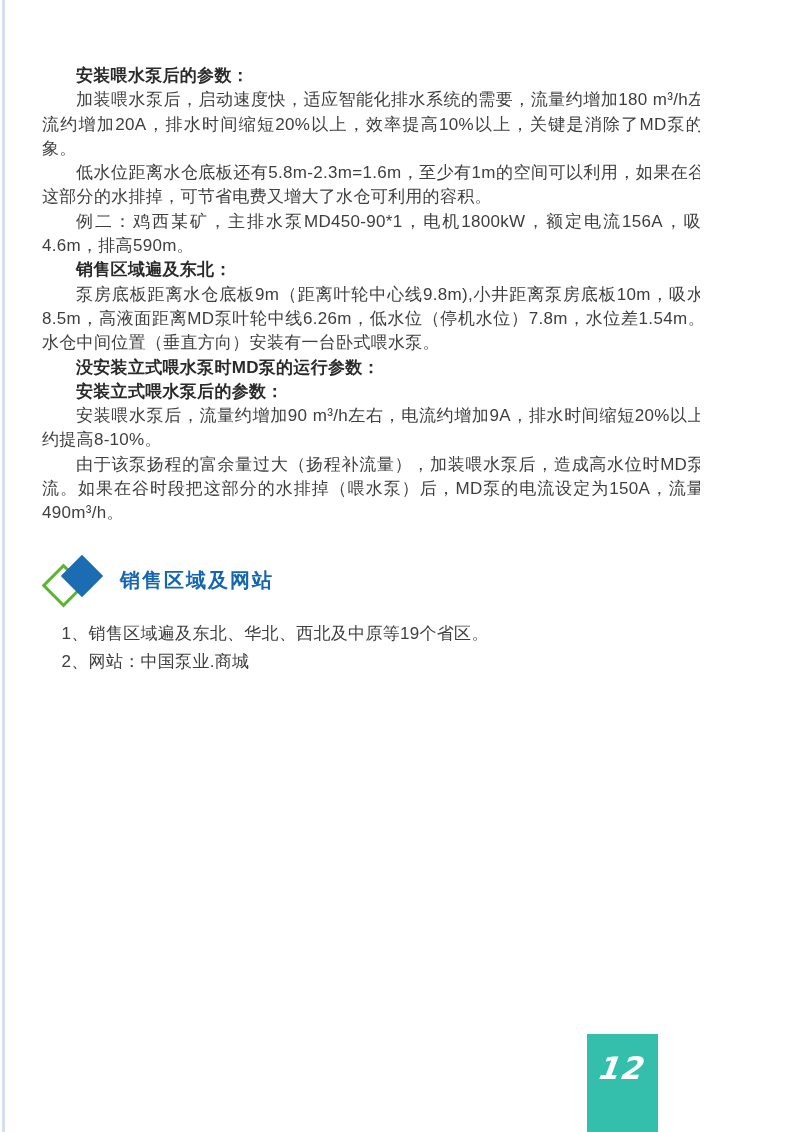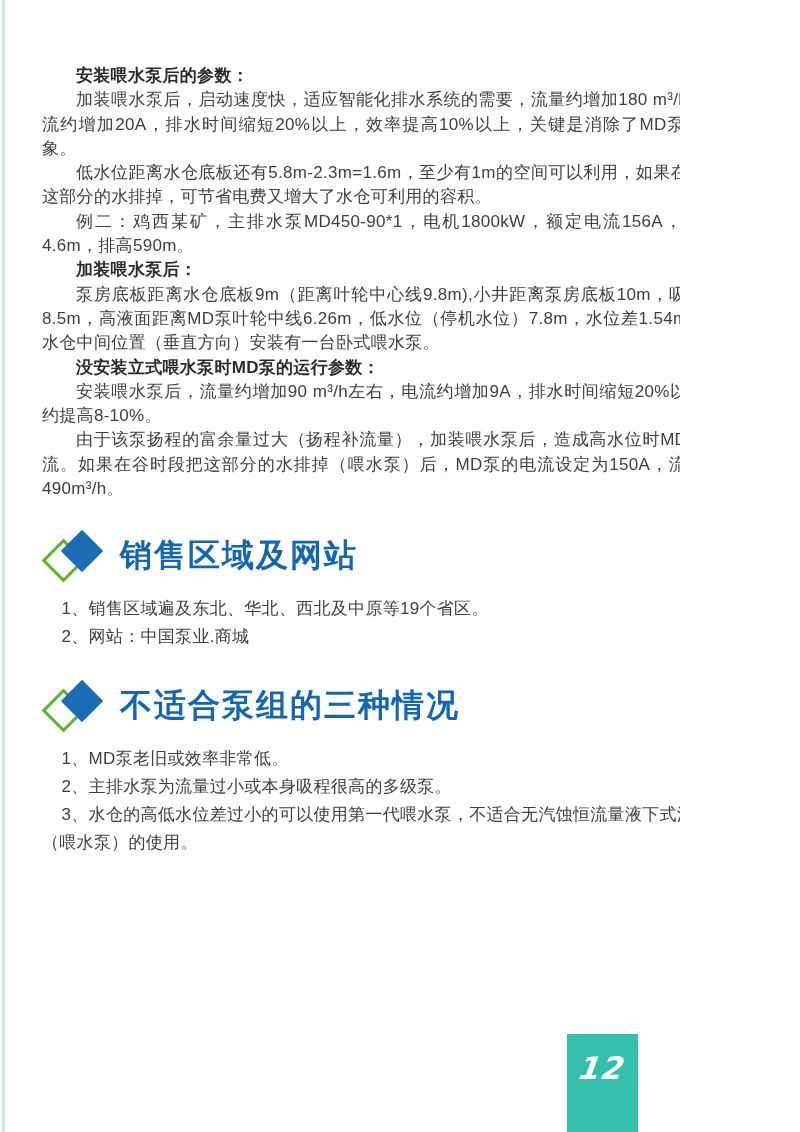--- a/index.html
+++ b/index.html
@@ -3,20 +3,21 @@
 <meta charset="utf-8">
 <style>
   html, body { margin: 0; padding: 0; background: #ffffff; }
   .page {
     position: relative;
     width: 680px;
     height: 1132px;
     background: #ffffff;
     overflow: hidden;
     font-family: "Liberation Sans", "DejaVu Sans", sans-serif;
+    padding-left: 20px;
   }
   .edge-line {
     position: absolute;
     left: 2px; top: 0;
     width: 3px; height: 100%;
     background: var(--edge-line, #d7e0f2);
   }
   .content {
     position: absolute;
     left: 42px; top: 64px;
@@ -58,21 +59,21 @@
   }
   .d-blue {
     position: absolute;
     left: 25px; top: 8px;
     width: 30px; height: 30px;
     background: var(--diamond-blue, #1b6cb3);
     transform: rotate(45deg);
   }
   .section-title {
     margin: 0 0 0 14px;
-    font-size: 32px;
+    font-size: 20px;
     font-weight: bold;
     color: var(--accent-blue, #1566b0);
     letter-spacing: 2px;
   }
   .section-items { margin-top: 10px; }
   .list-item {
     font-size: 17px;
     line-height: 28px;
     text-indent: 1.15em;
     letter-spacing: 0.3px;
@@ -101,53 +102,40 @@
 
 <div class="page">
   <div class="edge-line"></div>
 
   <div class="content">
     <div id="body-paragraphs">
         <p class="para bold">安装喂水泵后的参数：</p>
         <p class="para">加装喂水泵后，启动速度快，适应智能化排水系统的需要，流量约增加180 m³/h左右，电流约增加20A，排水时间缩短20%以上，效率提高10%以上，关键是消除了MD泵的汽蚀现象。</p>
         <p class="para">低水位距离水仓底板还有5.8m-2.3m=1.6m，至少有1m的空间可以利用，如果在谷时段把这部分的水排掉，可节省电费又增大了水仓可利用的容积。</p>
         <p class="para">例二：鸡西某矿，主排水泵MD450-90*1，电机1800kW，额定电流156A，吸上高度4.6m，排高590m。</p>
-        <p class="para bold">加装喂水泵后：</p>
+        <p class="para bold">销售区域遍及东北：</p>
         <p class="para">泵房底板距离水仓底板9m（距离叶轮中心线9.8m),小井距离泵房底板10m，吸水管长度8.5m，高液面距离MD泵叶轮中线6.26m，低水位（停机水位）7.8m，水位差1.54m。以前在水仓中间位置（垂直方向）安装有一台卧式喂水泵。</p>
         <p class="para bold">没安装立式喂水泵时MD泵的运行参数：</p>
+        <p class="para bold">安装立式喂水泵后的参数：</p>
         <p class="para">安装喂水泵后，流量约增加90 m³/h左右，电流约增加9A，排水时间缩短20%以上，效率约提高8-10%。</p>
         <p class="para">由于该泵扬程的富余量过大（扬程补流量），加装喂水泵后，造成高水位时MD泵电机超流。如果在谷时段把这部分的水排掉（喂水泵）后，MD泵的电流设定为150A，流量设定为490m³/h。</p>
       </div>
     <div id="sections">
         <div class="section">
     <div class="section-head">
       <span class="diamond-icon">
         <span class="d-green"></span>
         <span class="d-blue"></span>
       </span>
       <h2 class="section-title">销售区域及网站</h2>
     </div>
     <div class="section-items">
             <div class="list-item">1、销售区域遍及东北、华北、西北及中原等19个省区。</div>
             <div class="list-item">2、网站：中国泵业.商城</div>
           </div>
   </div>
-        <div class="section">
-    <div class="section-head">
-      <span class="diamond-icon">
-        <span class="d-green"></span>
-        <span class="d-blue"></span>
-      </span>
-      <h2 class="section-title">不适合泵组的三种情况</h2>
-    </div>
-    <div class="section-items">
-            <div class="list-item">1、MD泵老旧或效率非常低。</div>
-            <div class="list-item">2、主排水泵为流量过小或本身吸程很高的多级泵。</div>
-            <div class="list-item">3、水仓的高低水位差过小的可以使用第一代喂水泵，不适合无汽蚀恒流量液下式污水泵（喂水泵）的使用。</div>
-          </div>
-  </div>
       </div>
   </div>
 
   <div class="page-badge">
     <span class="page-num">12</span>
   </div>
 </div>
 
 </body></html>

